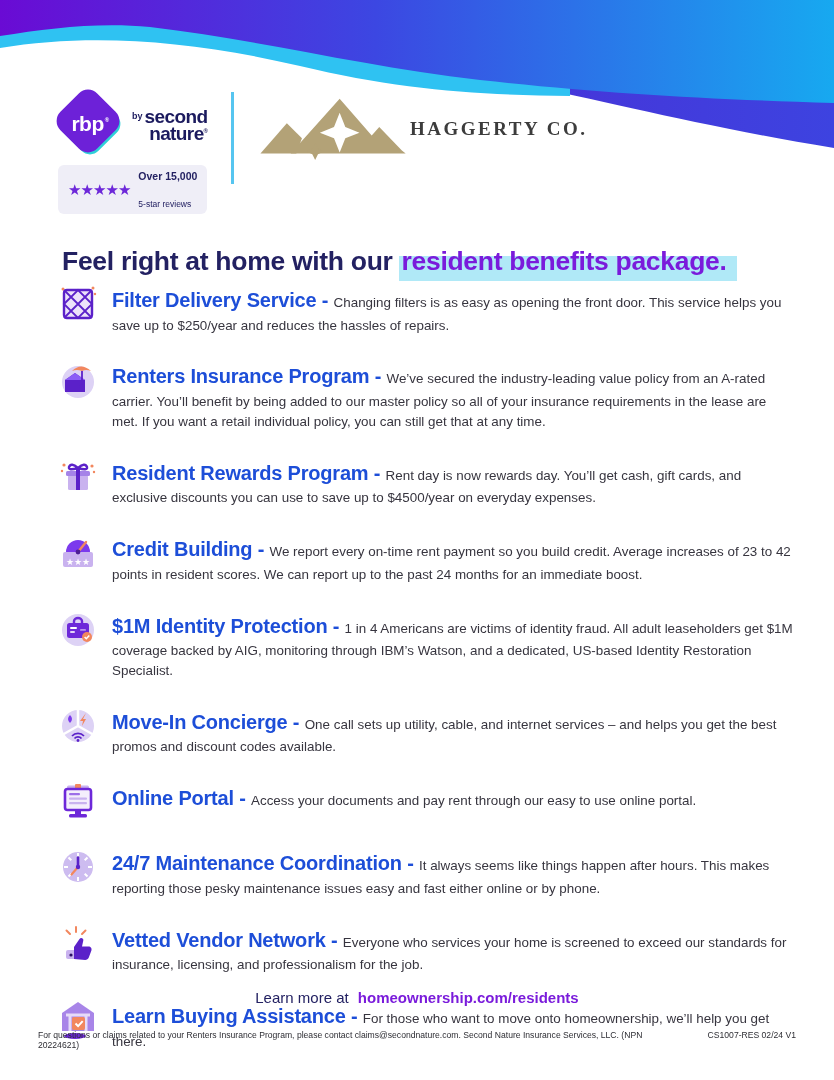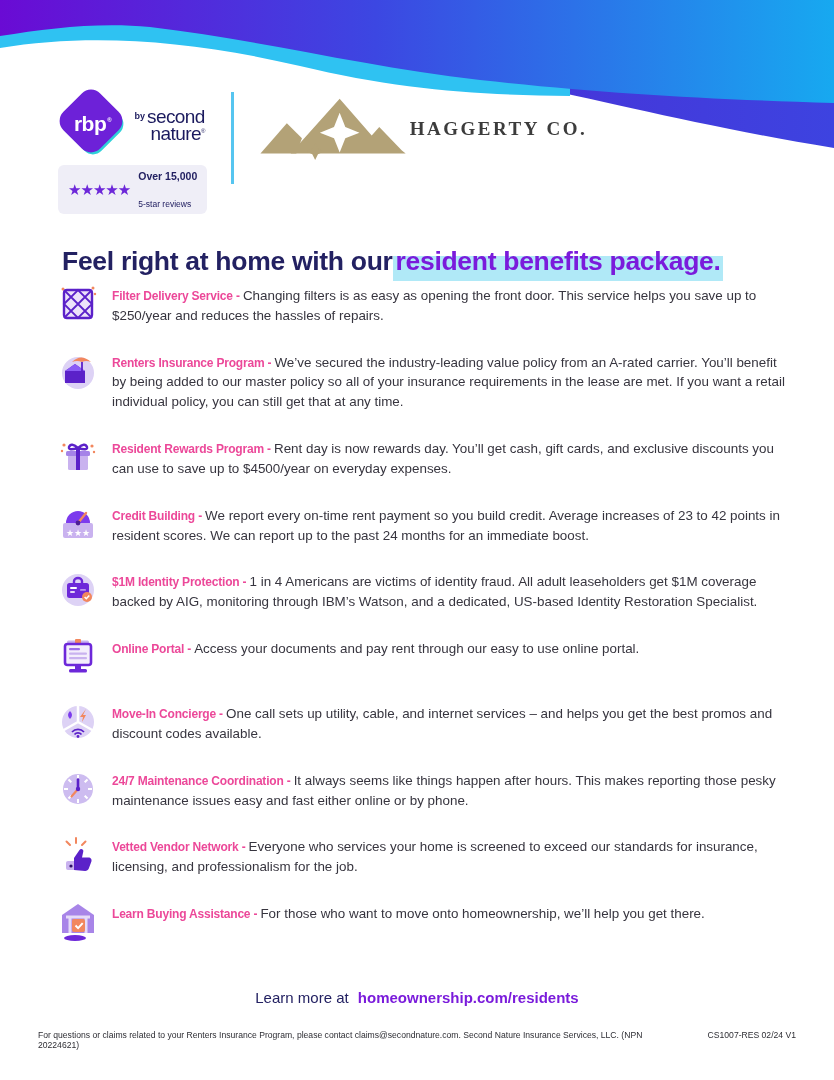--- a/index.html
+++ b/index.html
@@ -13,40 +13,40 @@
   .logo-row{position:absolute;top:92px;left:58px;display:flex;align-items:flex-start;gap:20px;}
   .rbp-block{display:flex;flex-direction:column;align-items:center;}
   .rbp-top{display:flex;align-items:center;gap:10px;}
   .rbp-diamond{position:relative;width:64px;height:64px;flex:0 0 auto;}
   .rbp-diamond .teal{position:absolute;left:7px;top:7px;width:50px;height:50px;background:#2fd0d8;border-radius:12px;transform:rotate(45deg);}
   .rbp-diamond .purple{position:absolute;left:4px;top:3px;width:52px;height:52px;background:#6d21d8;border-radius:13px;transform:rotate(45deg);}
   .rbp-diamond .rbp-txt{position:absolute;inset:0;display:flex;align-items:center;justify-content:center;color:#fff;font-weight:bold;font-size:21px;letter-spacing:-0.5px;}
   .rbp-diamond .rbp-txt sup{font-size:6px;margin-left:1px;margin-top:-8px;}
   .byline{display:flex;align-items:flex-start;gap:2px;margin-top:4px;}
   .byline .by{font-size:9px;color:#1b1a5e;font-weight:600;margin-top:2px;}
-  .brand-stack{text-align:right;color:#1b1a5e;font-weight:normal;font-size:19px;line-height:0.88;letter-spacing:-0.6px;}
+  .brand-stack{text-align:right;color:#1b1a5e;font-weight:bold;font-size:19px;line-height:0.88;letter-spacing:-0.6px;}
   .brand-stack sup{font-size:6px;}
   .reviews-badge{margin-top:9px;display:flex;align-items:center;gap:8px;background:#efeef7;border-radius:6px;padding:5px 10px;}
   .stars{color:#6d28d9;font-size:15px;letter-spacing:-1px;line-height:1;}
   .review-lines{display:flex;flex-direction:column;}
   .review-lines .l1{font-size:10.5px;font-weight:bold;color:#232162;}
   .review-lines .l2{font-size:8.5px;color:#232162;margin-top:17px;}
   .logo-divider{width:2.5px;height:92px;background:#56c5f0;margin:0 4px;}
   .partner-block{display:flex;flex-direction:row;align-items:center;margin-top:2px;}
   .partner-name{font-family:"Liberation Serif",serif;font-size:19px;font-weight:600;letter-spacing:2.5px;color:#3c3c3c;margin-top:4px;white-space:nowrap;}
   
   .headline{position:absolute;top:228px;left:62px;width:740px;font-size:26.5px;font-weight:600;color:#232162;letter-spacing:-0.3px;white-space:nowrap;}
-  .headline .hl{color:#7a1bdb;font-weight:bold;background:linear-gradient(transparent 30%, #b0e9f7 30%);padding:0 2px 5px 3px;}
+  .headline .hl{color:#7a1bdb;font-weight:bold;background:linear-gradient(transparent 30%, #b0e9f7 30%);padding:0 10px 5px 3px;margin-left:6px;}
   
   .benefits{position:absolute;top:284px;left:58px;width:736px;}
   .benefit{display:flex;align-items:flex-start;gap:14px;margin-bottom:25px;}
   .benefit-icon{flex:0 0 40px;width:40px;height:40px;display:inline-block;}
   .benefit-icon svg{display:block;}
   .benefit-text{margin:2px 0 0 0;font-size:13.4px;line-height:1.48;color:#37353f;max-width:682px;}
-  .benefit-text strong{font-size:12px;color:#ec4899;letter-spacing:-0.2px;}
+  .benefit-text strong{font-size:20px;color:#1d4ed8;letter-spacing:-0.2px;}
   
   .learn-more{position:absolute;left:0;bottom:74px;width:100%;text-align:center;font-size:15px;color:#232162;}
   .learn-more .link{color:#7a1bdb;font-weight:bold;margin-left:5px;}
   .legal-row{position:absolute;left:38px;right:38px;bottom:30px;display:flex;justify-content:space-between;align-items:baseline;font-size:8.6px;color:#2d2d33;}
   .legal-row .code{margin-left:30px;white-space:nowrap;}
 </style>
 </head>
 <body>
 
 <div class="page">
@@ -181,48 +181,48 @@
             <rect x="22" y="19" width="6" height="1.8" rx="0.9" fill="#b794ed"></rect>
             <circle cx="29" cy="27" r="5" fill="#f2875e"></circle>
             <path d="M26.6,27 l1.7,1.7 l3,-3.2" fill="none" stroke="#ffffff" stroke-width="1.6"></path>
           </svg>
         </span>
         <p class="benefit-text"><strong>$1M Identity Protection - </strong><span>1 in 4 Americans are victims of identity fraud. All adult leaseholders get $1M coverage backed by AIG, monitoring through IBM’s Watson, and a dedicated, US-based Identity Restoration Specialist.</span></p>
       </div>
       <div class="benefit">
         <span class="benefit-icon">
           <svg width="40" height="40" viewBox="0 0 40 40">
+            <circle cx="20" cy="20" r="16" fill="#ddd2f5"></circle>
+            <path d="M20,20 L20,2 M20,20 L4,29 M20,20 L36,29" stroke="#ffffff" stroke-width="2.5"></path>
+            <path d="M12,9 q4,4 0,8 q-4,-4 0,-8" fill="#7c3aed"></path>
+            <path d="M28,7 l-3,6 h3 l-4,7 l1,-5 h-3 z" fill="#f2875e"></path>
+            <path d="M14,30 a8,8 0 0 1 12,0 M16.5,32.5 a4.5,4.5 0 0 1 7,0" fill="none" stroke="#5b21c9" stroke-width="1.7"></path>
+            <circle cx="20" cy="34.5" r="1.4" fill="#5b21c9"></circle>
+          </svg>
+        </span>
+        <p class="benefit-text"><strong>Move-In Concierge - </strong><span>One call sets up utility, cable, and internet services – and helps you get the best promos and discount codes available.</span></p>
+      </div>
+      <div class="benefit">
+        <span class="benefit-icon">
+          <svg width="40" height="40" viewBox="0 0 40 40">
             <rect x="9" y="3.5" width="22" height="3" rx="1.5" fill="#c9b2ef"></rect>
             <rect x="17" y="2" width="6" height="6" rx="1" fill="#f2875e"></rect>
             <rect x="7" y="7" width="26" height="21" rx="2.5" fill="#f4eefc" stroke="#6d28d9" stroke-width="2.6"></rect>
             <rect x="11" y="11" width="11" height="2.2" rx="1" fill="#9d6fe8"></rect>
             <rect x="11" y="15.5" width="18" height="2.2" rx="1" fill="#c9b2ef"></rect>
             <rect x="11" y="20" width="18" height="2.2" rx="1" fill="#c9b2ef"></rect>
             <rect x="17" y="28" width="6" height="4" fill="#6d28d9"></rect>
             <rect x="11" y="32" width="18" height="3.4" rx="1.5" fill="#6d28d9"></rect>
           </svg>
         </span>
         <p class="benefit-text"><strong>Online Portal - </strong><span>Access your documents and pay rent through our easy to use online portal.</span></p>
       </div>
       <div class="benefit">
         <span class="benefit-icon">
           <svg width="40" height="40" viewBox="0 0 40 40">
-            <circle cx="20" cy="20" r="16" fill="#ddd2f5"></circle>
-            <path d="M20,20 L20,2 M20,20 L4,29 M20,20 L36,29" stroke="#ffffff" stroke-width="2.5"></path>
-            <path d="M12,9 q4,4 0,8 q-4,-4 0,-8" fill="#7c3aed"></path>
-            <path d="M28,7 l-3,6 h3 l-4,7 l1,-5 h-3 z" fill="#f2875e"></path>
-            <path d="M14,30 a8,8 0 0 1 12,0 M16.5,32.5 a4.5,4.5 0 0 1 7,0" fill="none" stroke="#5b21c9" stroke-width="1.7"></path>
-            <circle cx="20" cy="34.5" r="1.4" fill="#5b21c9"></circle>
-          </svg>
-        </span>
-        <p class="benefit-text"><strong>Move-In Concierge - </strong><span>One call sets up utility, cable, and internet services – and helps you get the best promos and discount codes available.</span></p>
-      </div>
-      <div class="benefit">
-        <span class="benefit-icon">
-          <svg width="40" height="40" viewBox="0 0 40 40">
             <circle cx="20" cy="20" r="15" fill="#cdbcf0"></circle>
             <g stroke="#ffffff" stroke-width="2">
               <path d="M20,6 v4 M20,30 v4 M6,20 h4 M30,20 h4 M10.5,10.5 l2.8,2.8 M26.7,26.7 l2.8,2.8 M29.5,10.5 l-2.8,2.8 M13.3,26.7 l-2.8,2.8"></path>
             </g>
             <path d="M20,20 L20,10.5" stroke="#5b21c9" stroke-width="2.6" stroke-linecap="round"></path>
             <path d="M20,20 L13.5,27.5" stroke="#f2875e" stroke-width="2.2" stroke-linecap="round"></path>
             <circle cx="20" cy="20" r="2.2" fill="#5b21c9"></circle>
           </svg>
         </span>
         <p class="benefit-text"><strong>24/7 Maintenance Coordination - </strong><span>It always seems like things happen after hours. This makes reporting those pesky maintenance issues easy and fast either online or by phone.</span></p>

